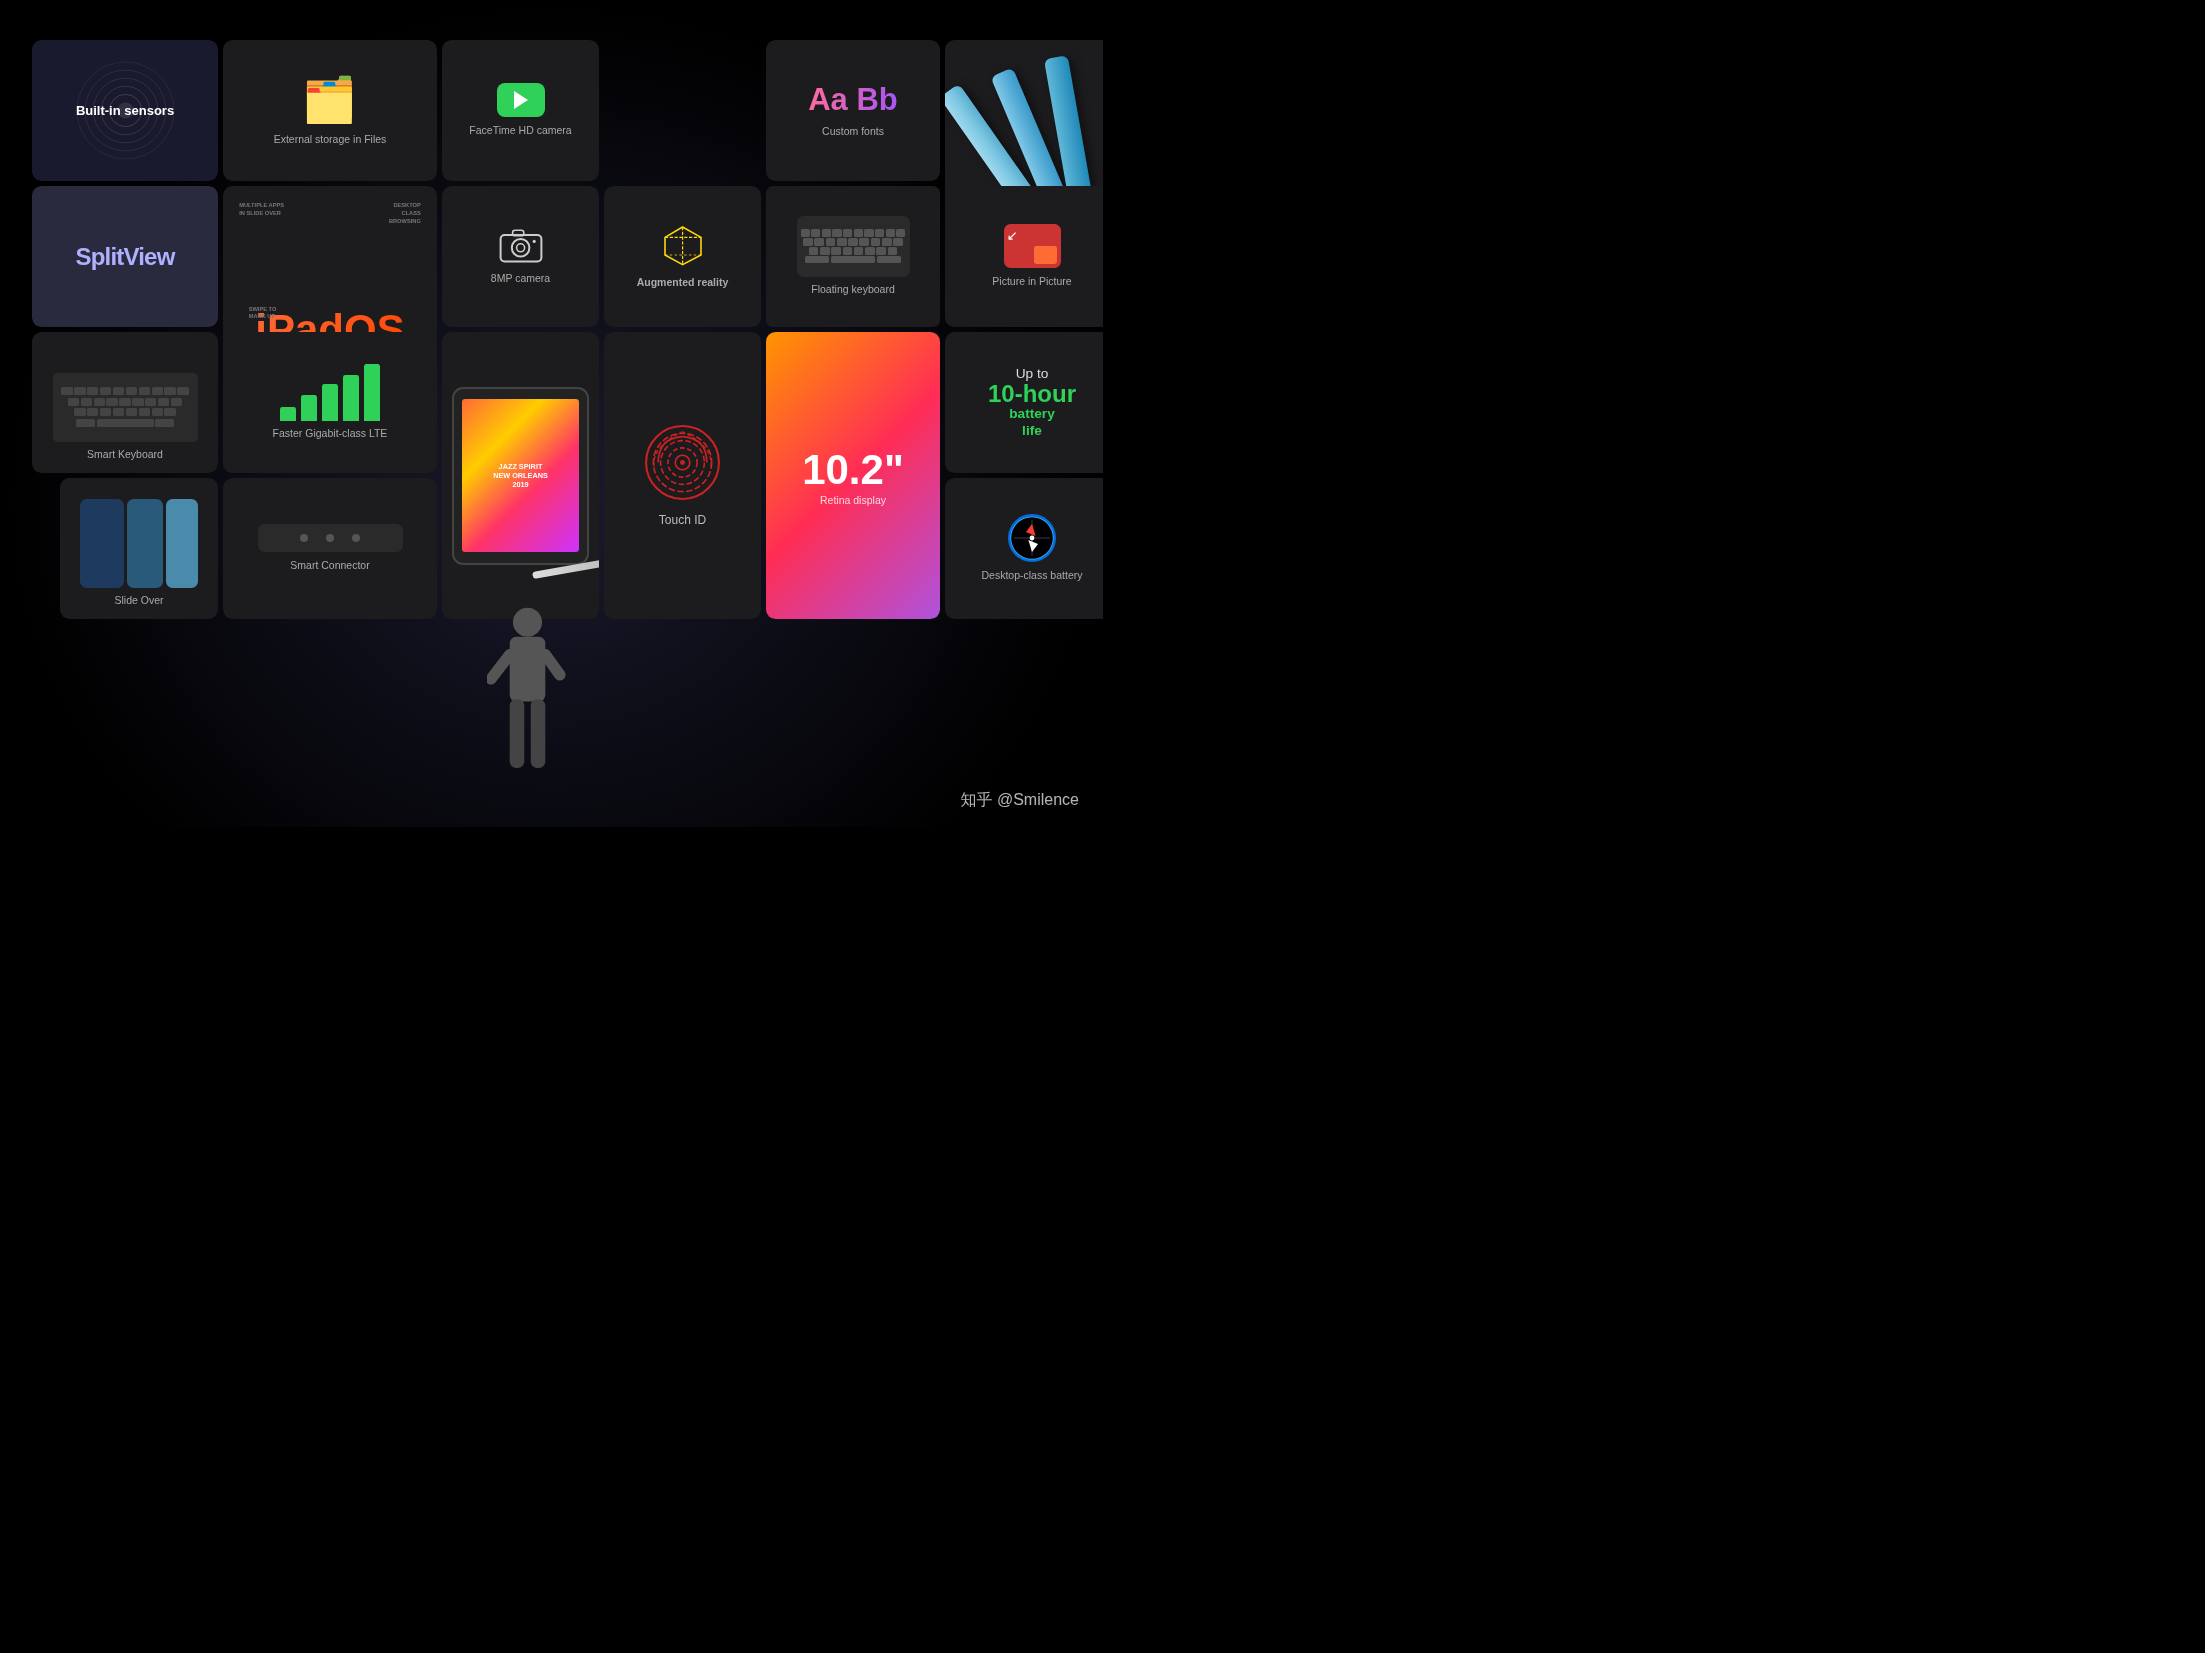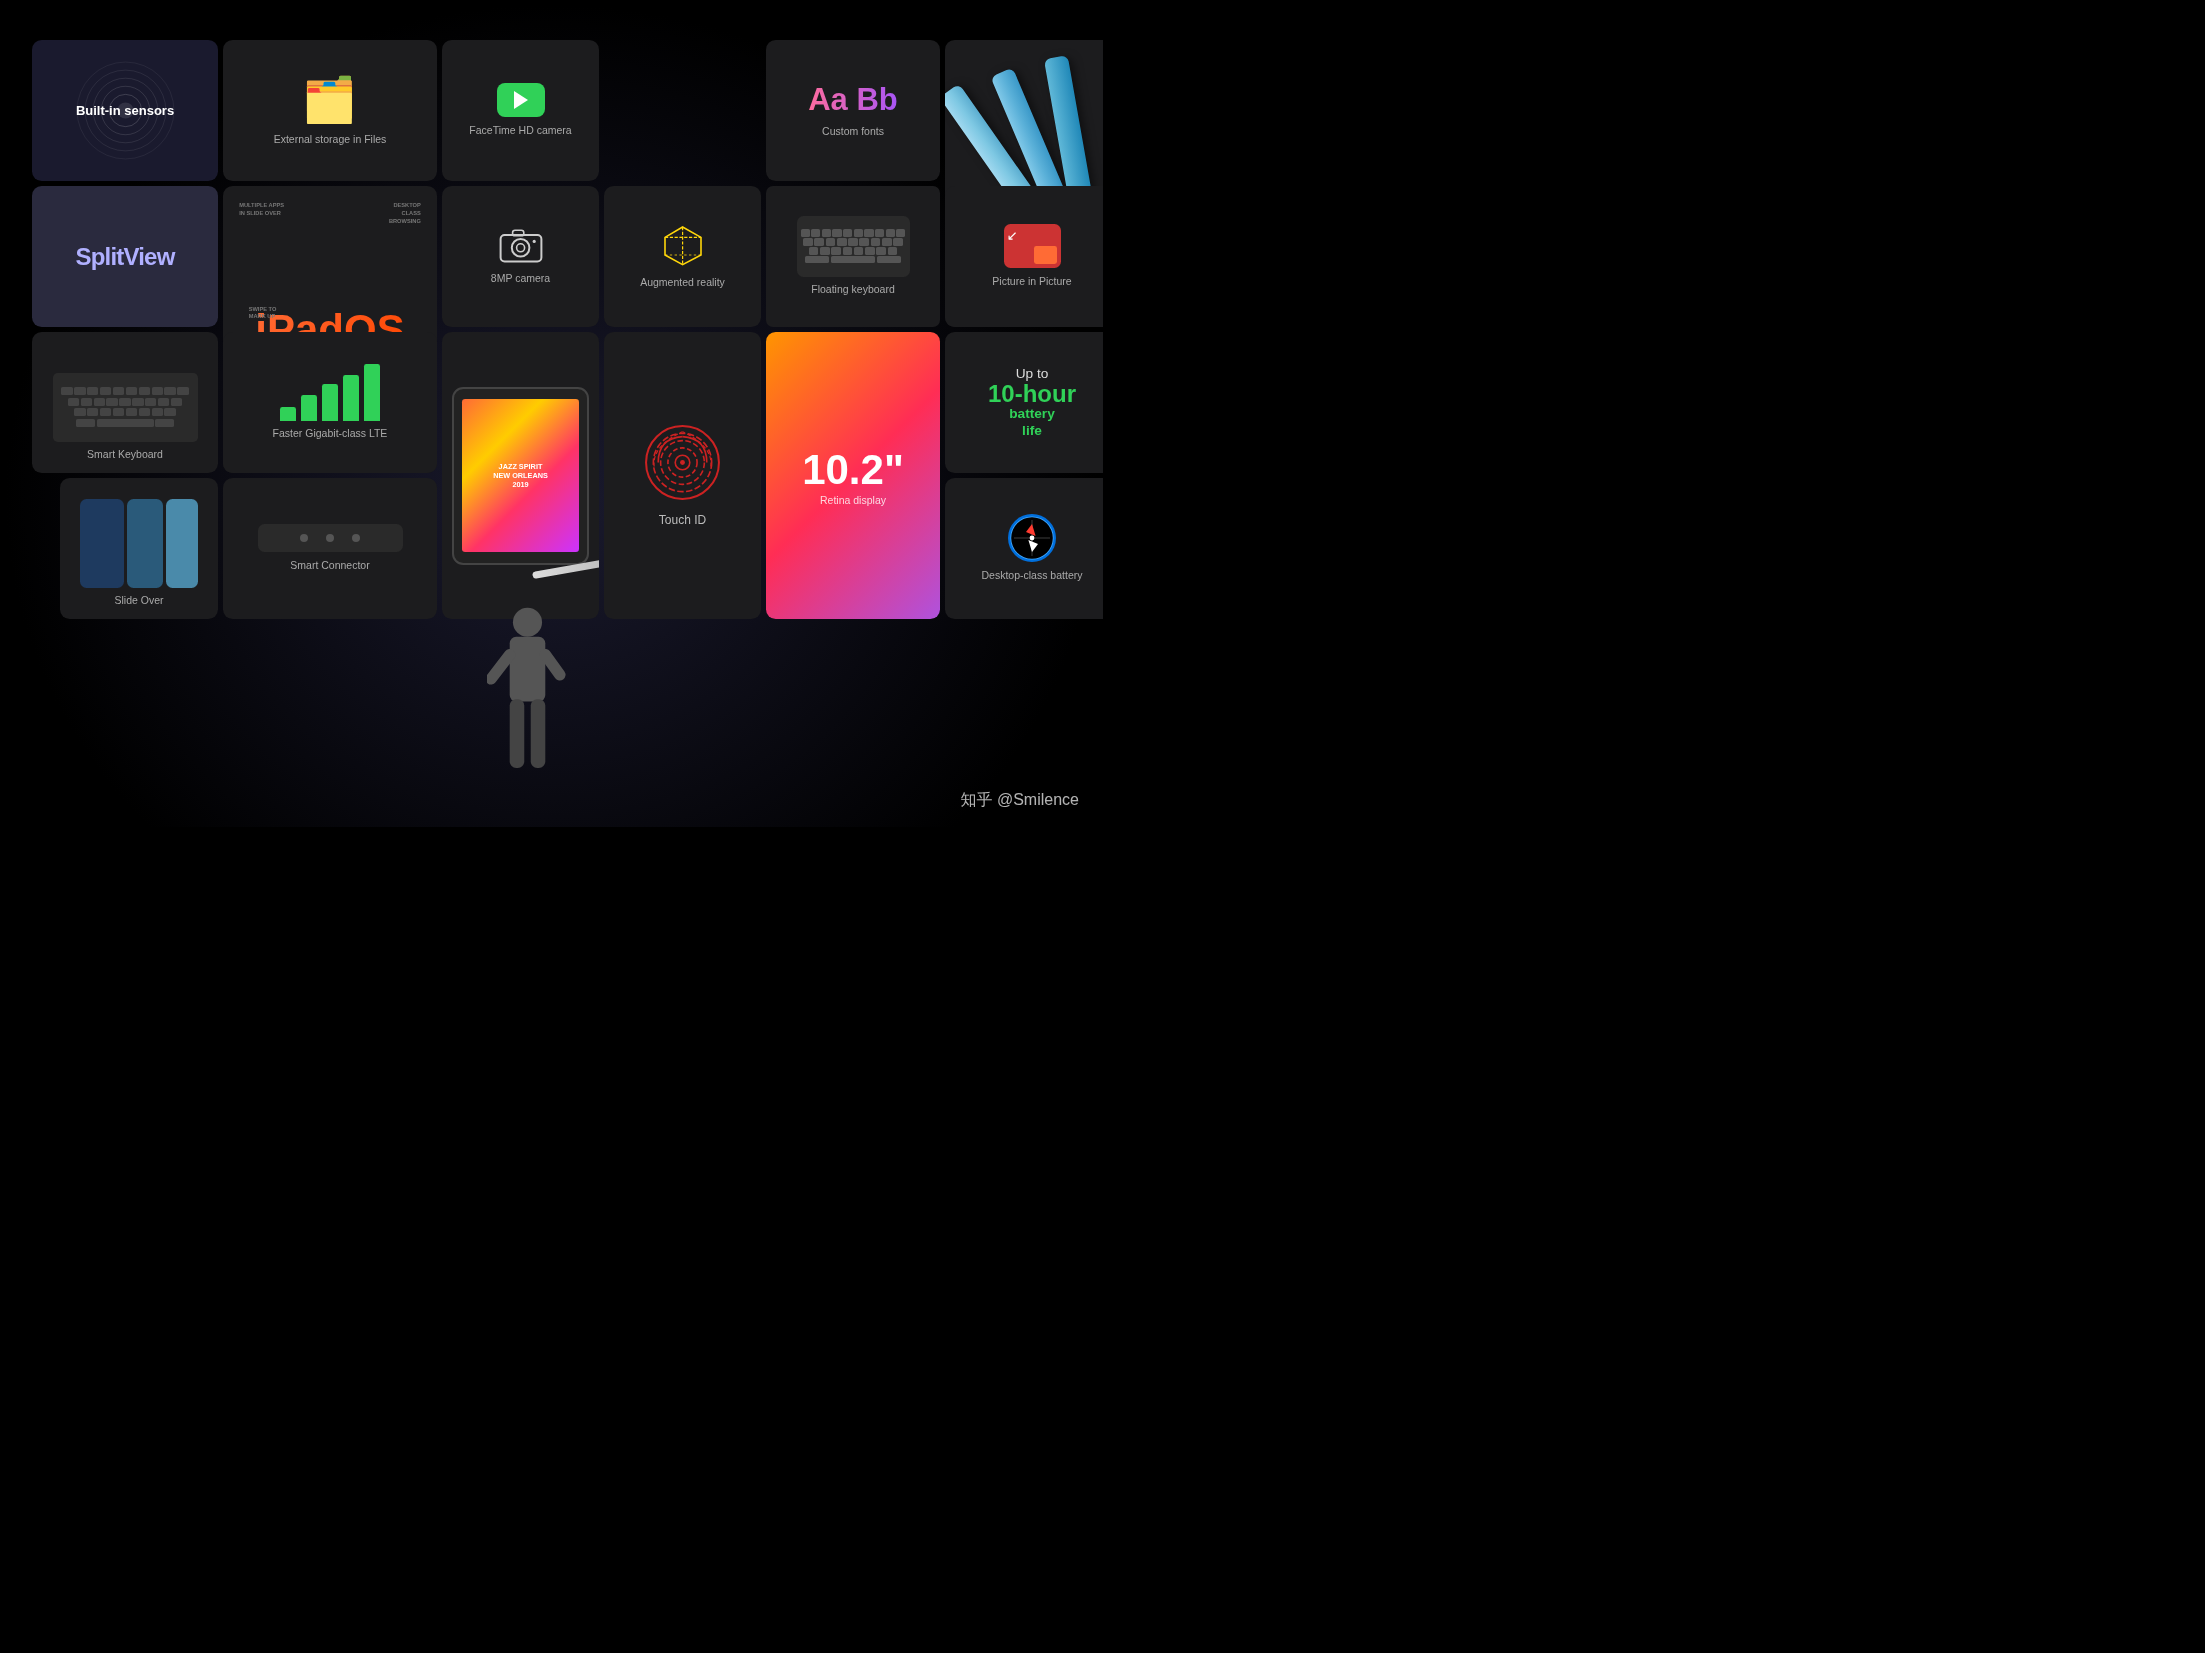--- a/index.html
+++ b/index.html
@@ -250,20 +250,21 @@
       background: linear-gradient(90deg, #ddd, #bbb);
       border-radius: 3.2px;
       transform: rotate(-10deg);
     }
 
     
     .tile-ar {
       grid-column: 4;
       grid-row: 2;
       background: #1c1c1e;
+      font-weight: bold;
     }
 
     
     .tile-custom-fonts {
       grid-column: 5;
       grid-row: 1;
       background: #1c1c1e;
     }
     .fonts-display {
       font-size: 31px;

